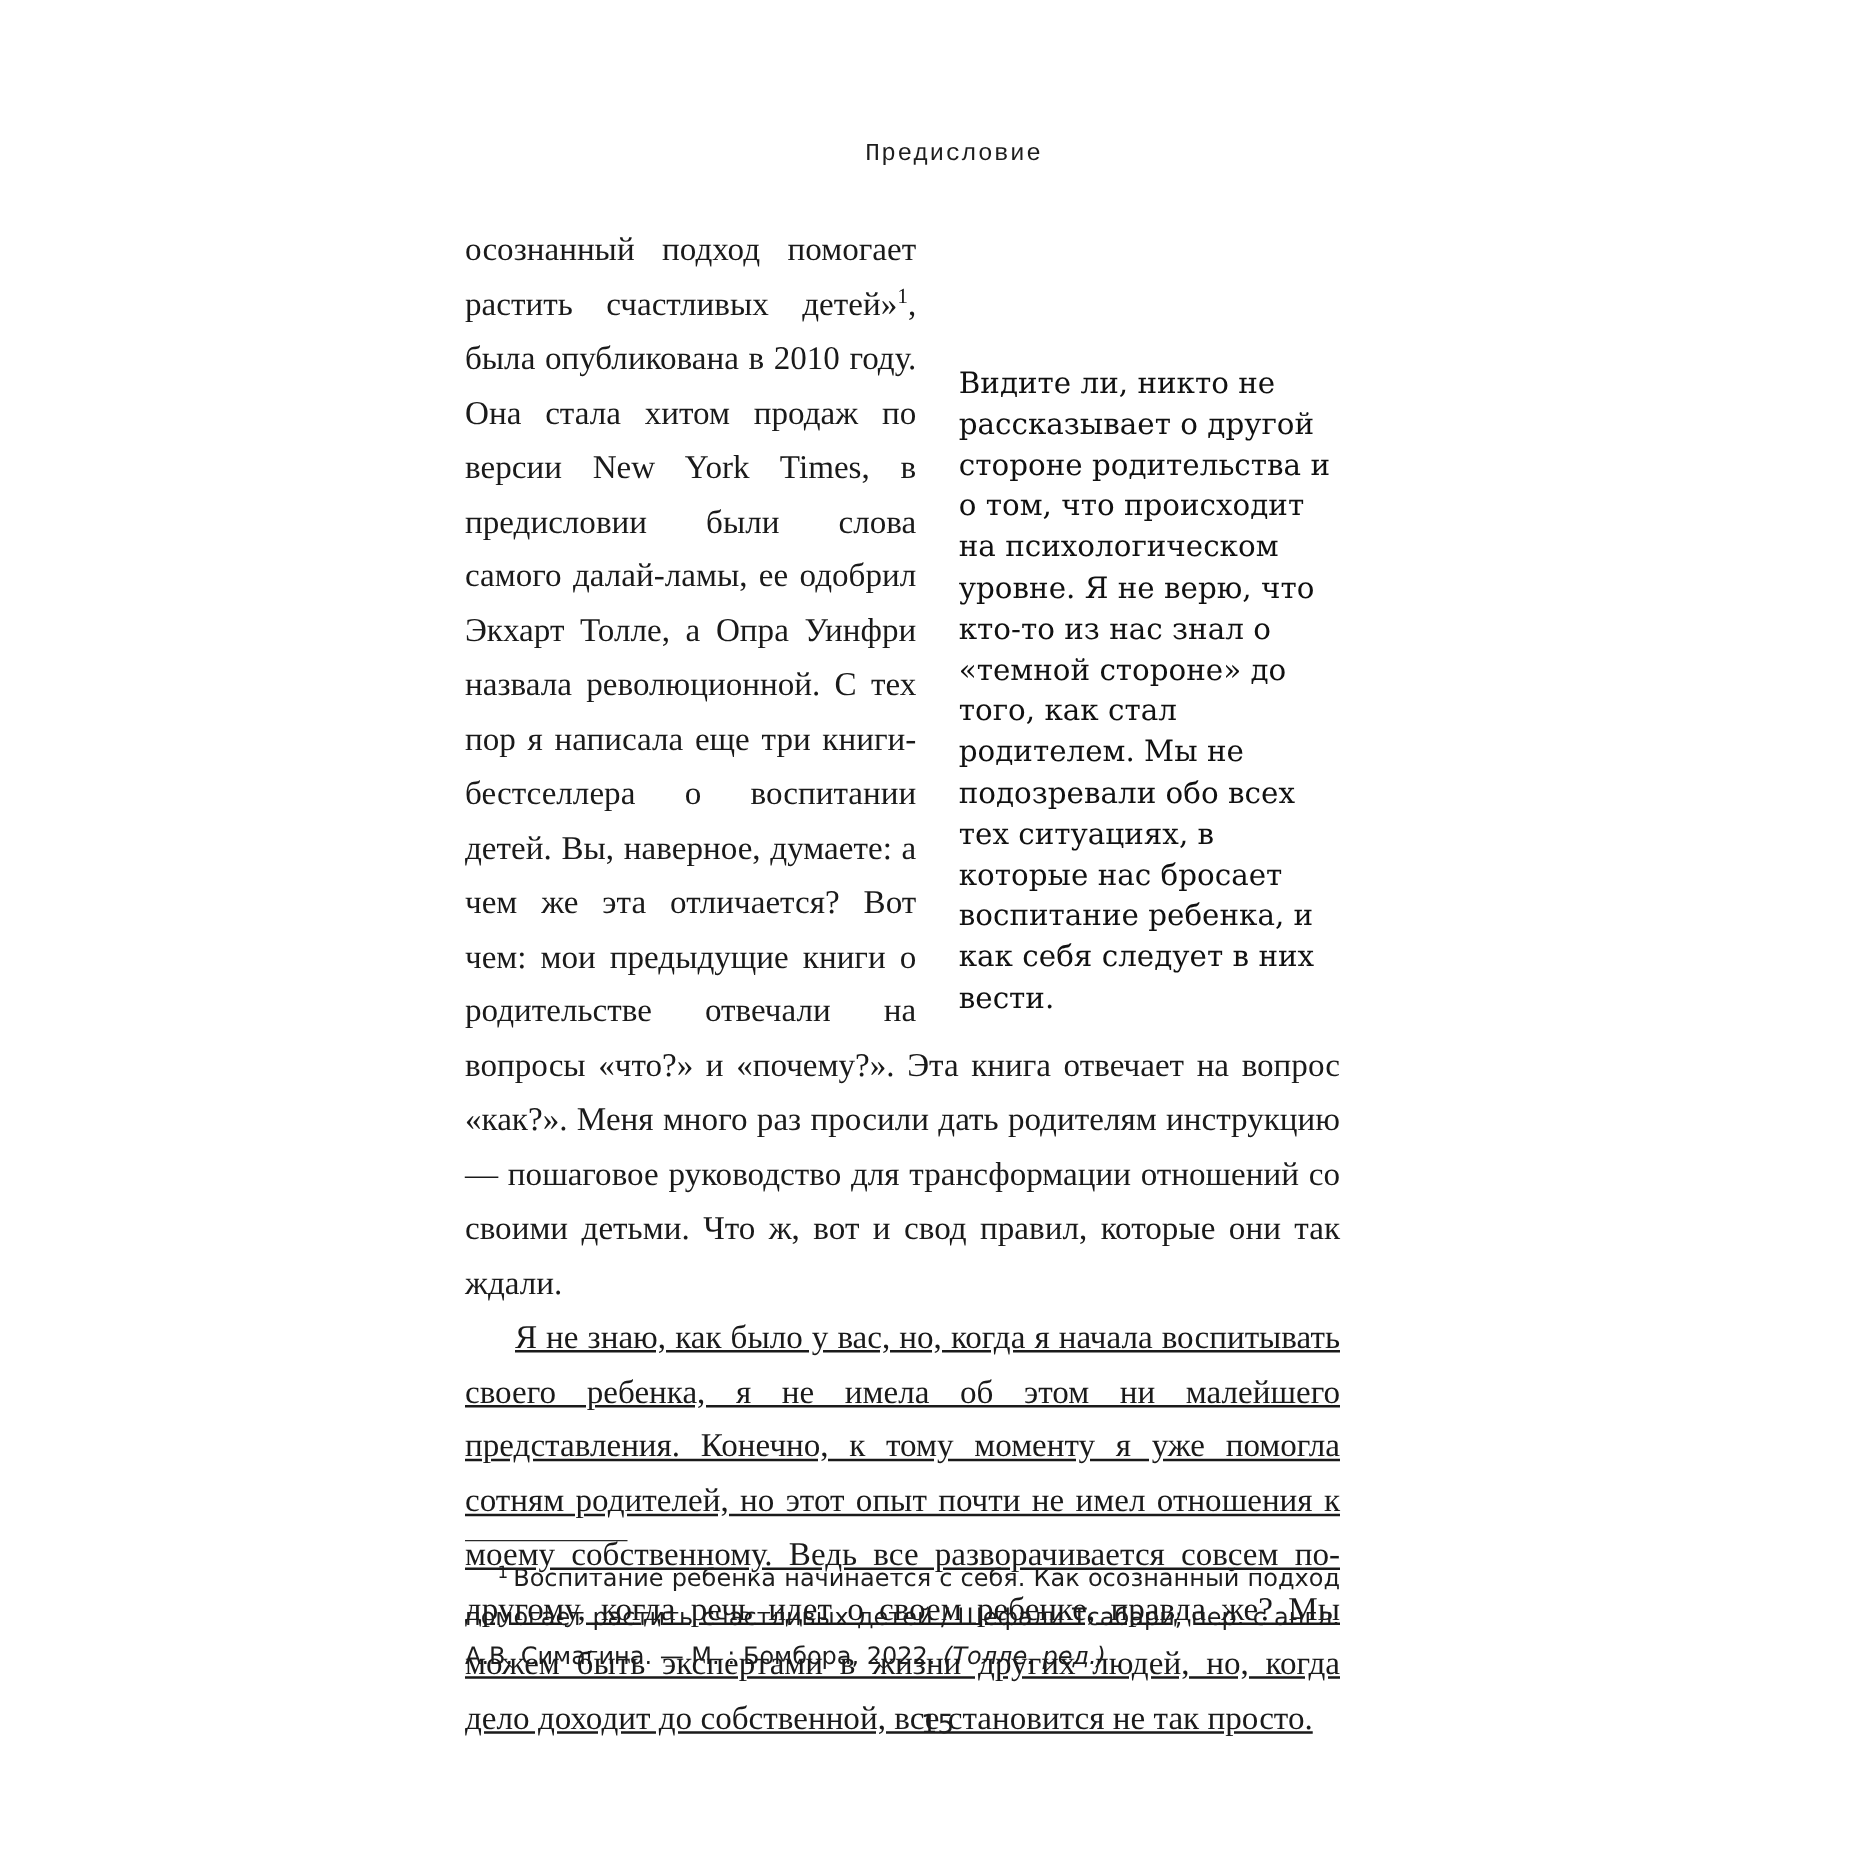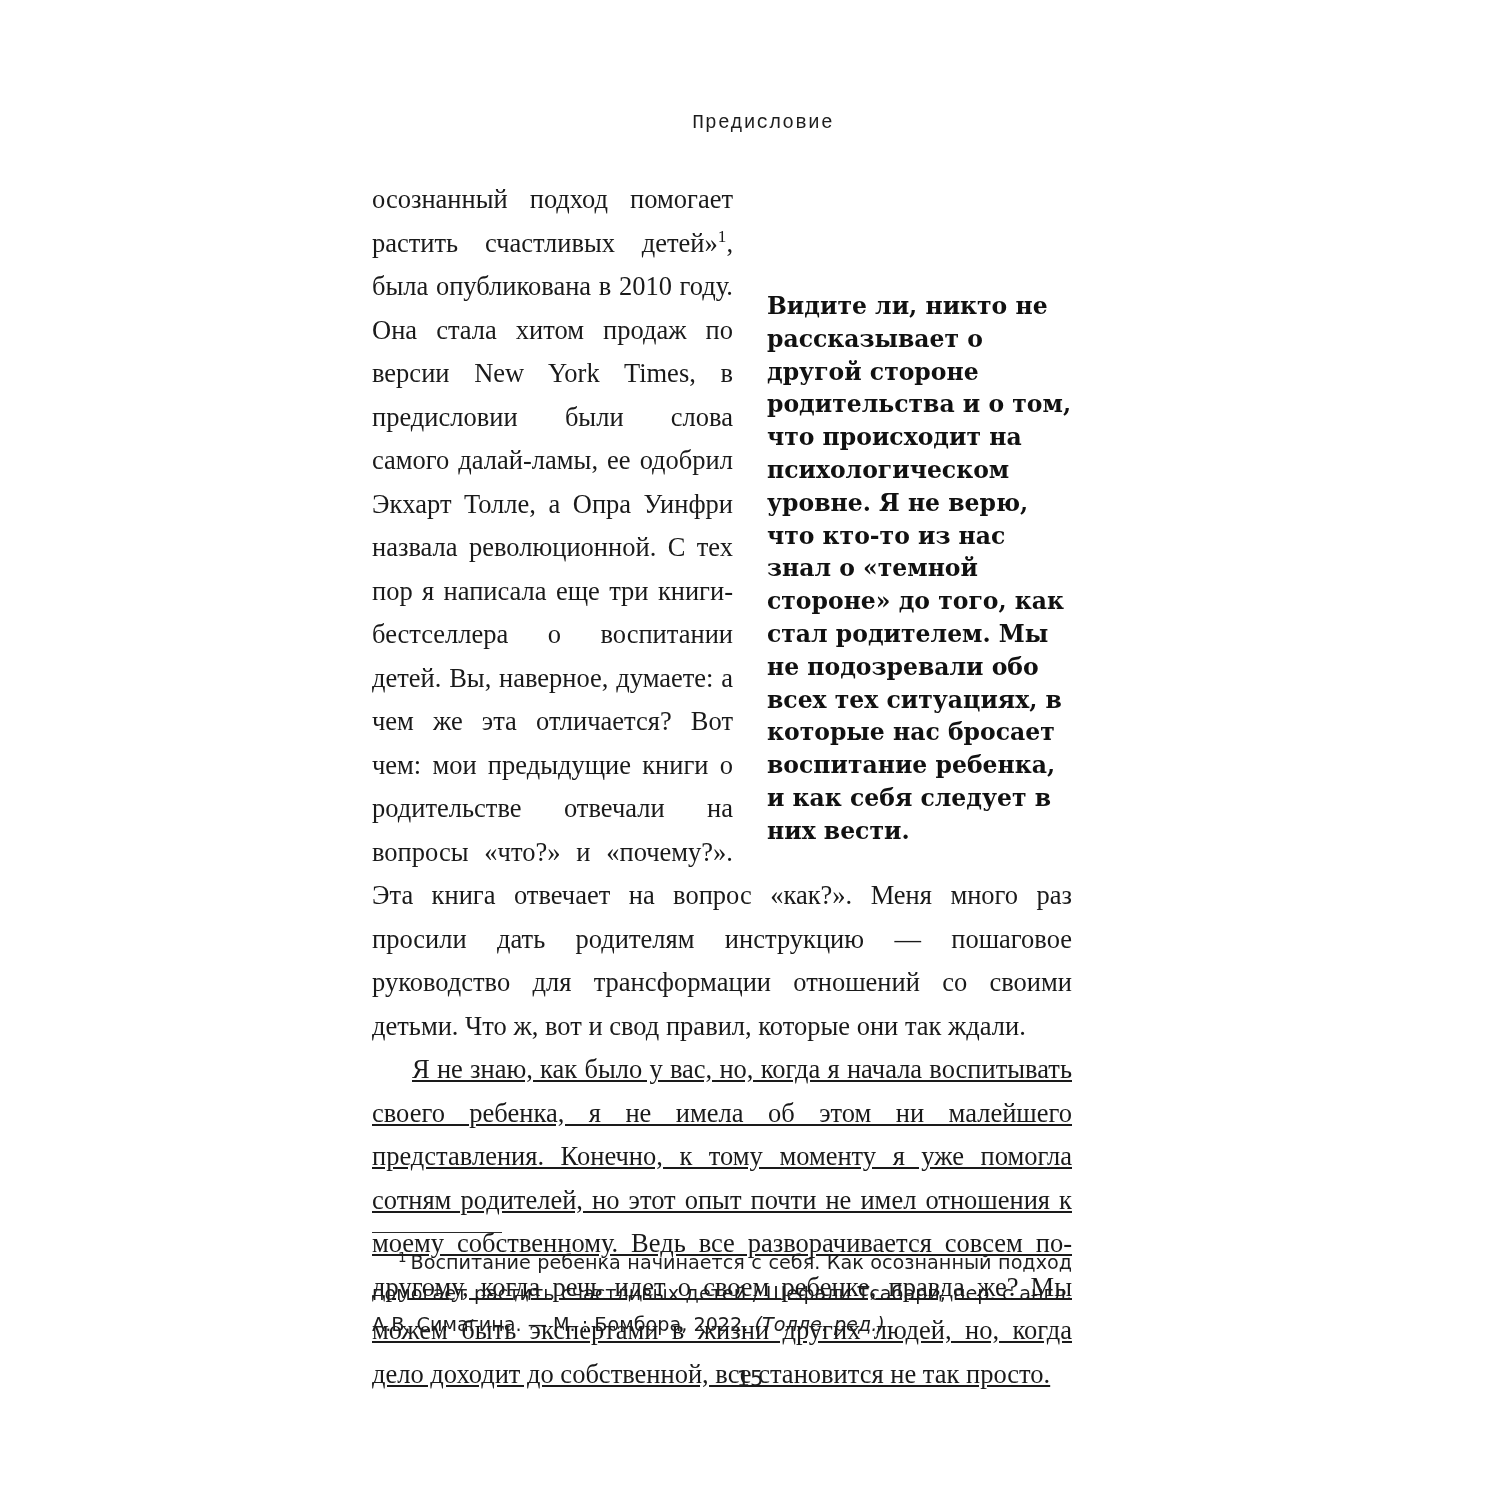--- a/index.html
+++ b/index.html
@@ -52,21 +52,21 @@
     text-indent: 40px;
     text-decoration: underline;
   }
 
   
   .pullquote {
     float: right;
     width: 305px;
     margin: 112px 0 14px 34px;
     font-family: "DejaVu Serif", serif;
-    font-weight: bold;
+    font-weight: normal;
     font-size: 23.5px;
     line-height: 32.8px;
     color: #111111;
     text-align: left;
     shape-margin: 6px;
   }
 
   .sup {
     font-size: 0.65em;
     vertical-align: super;

